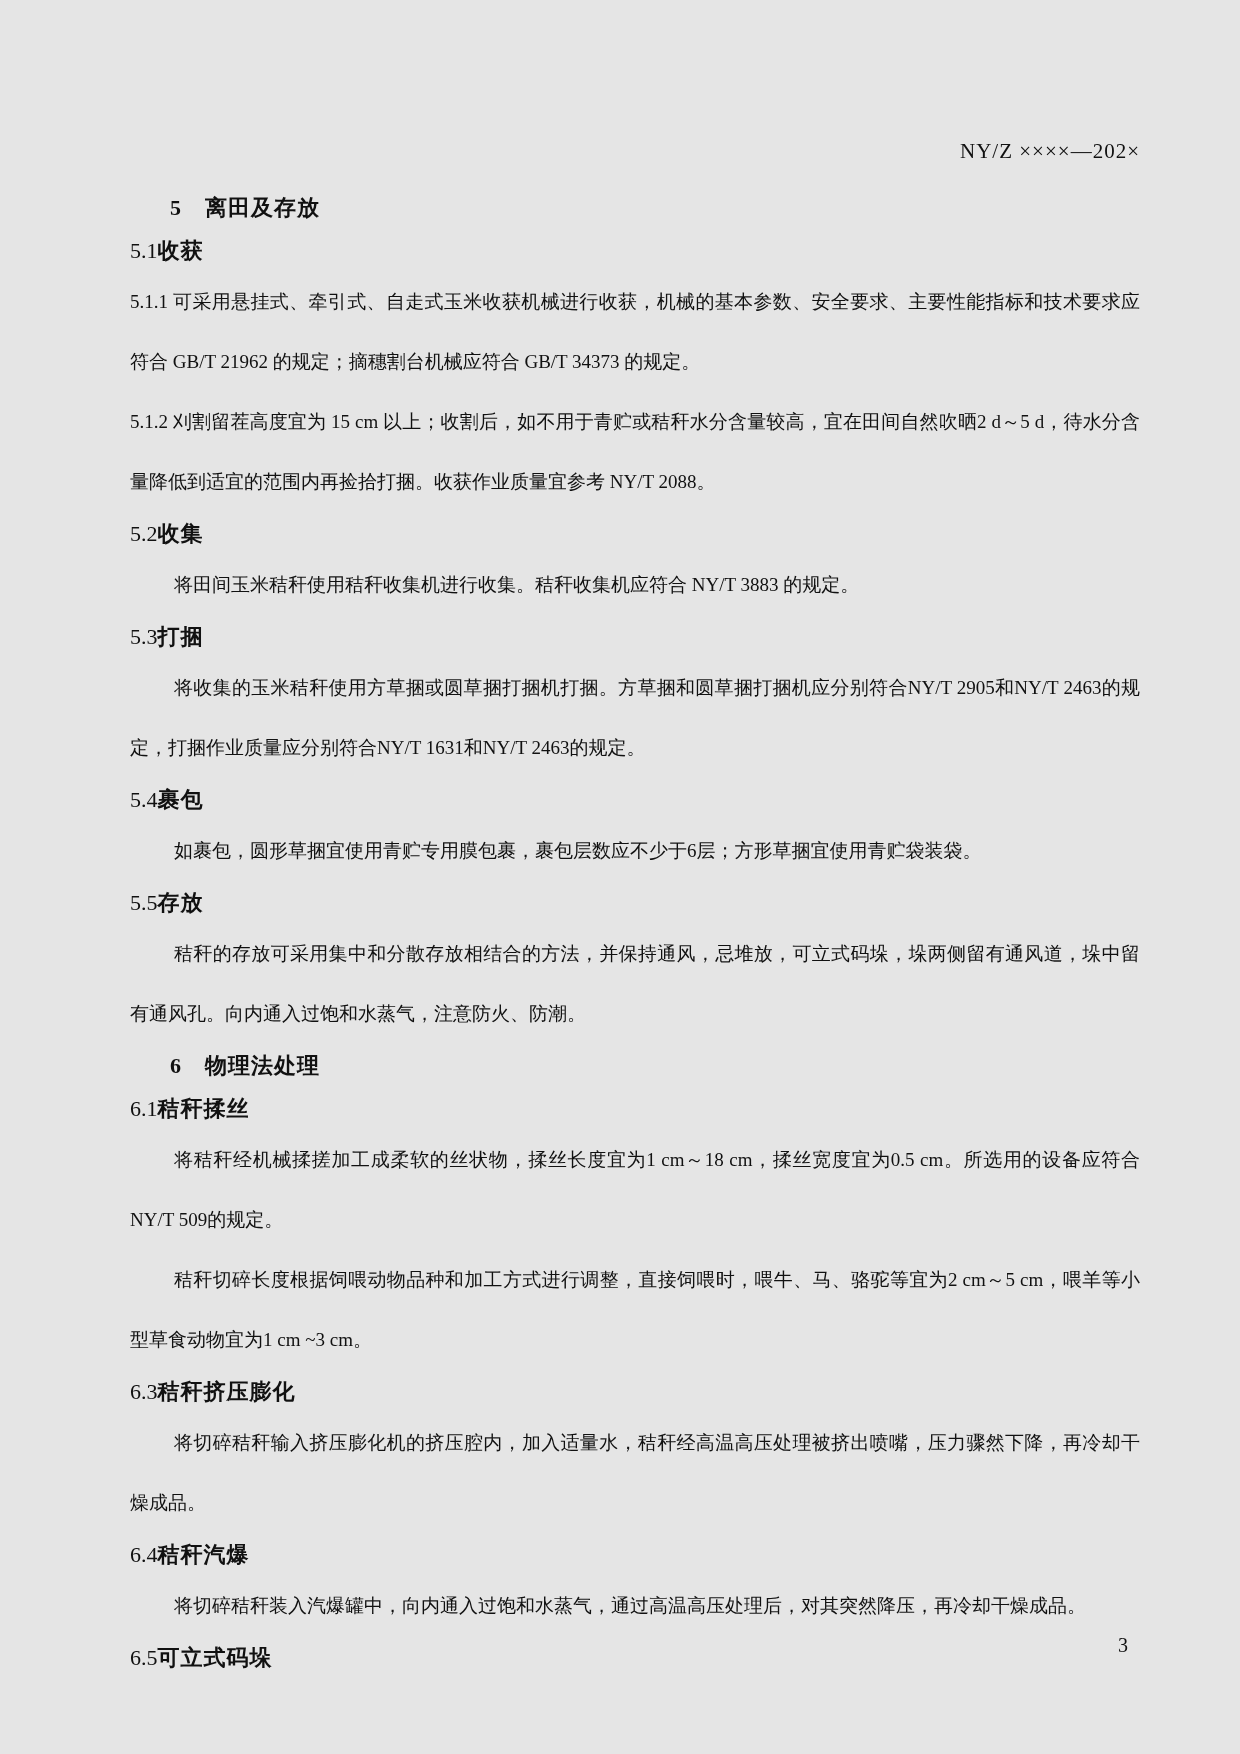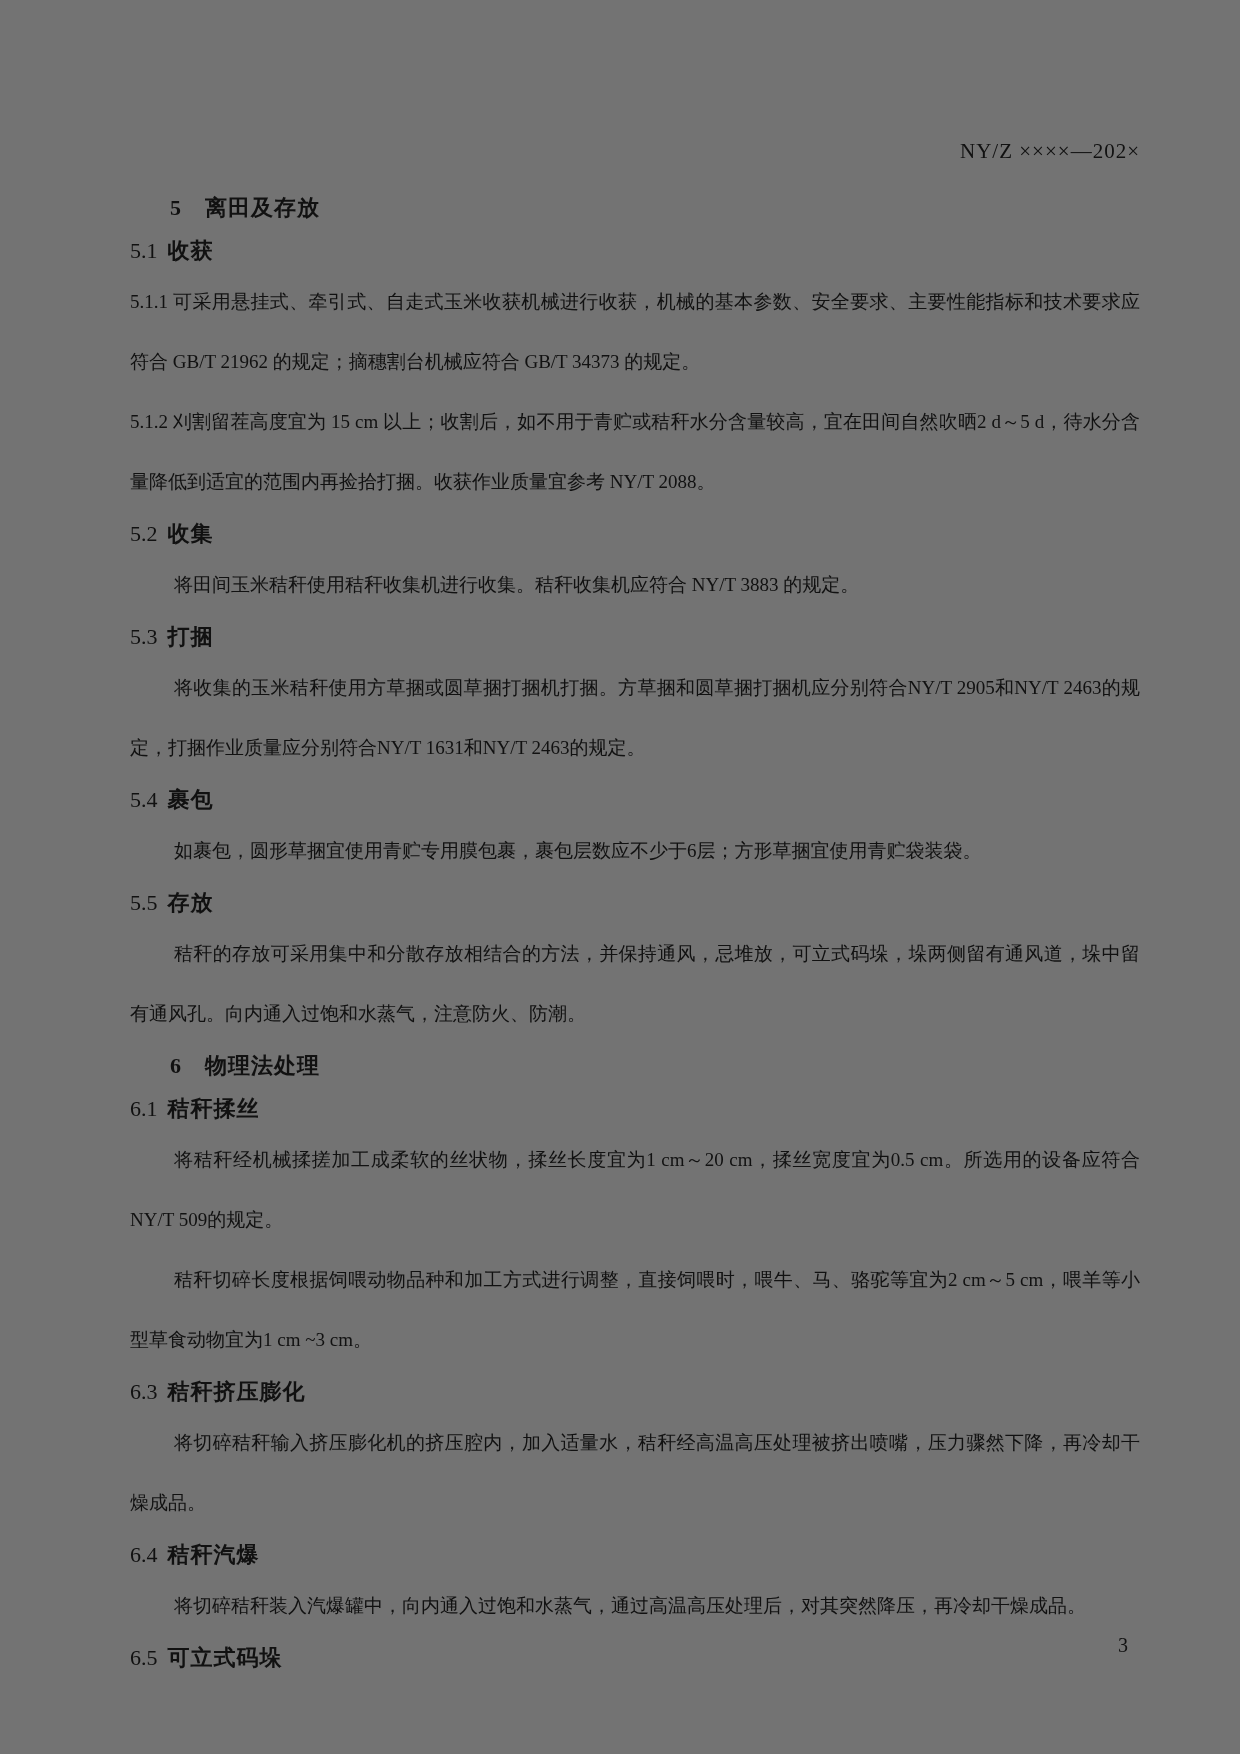--- a/index.html
+++ b/index.html
@@ -9,21 +9,21 @@
     height: 1754px;
     position: relative;
     font-family: "Liberation Serif", "DejaVu Serif", serif;
     color: #111111;
   }
   .page {
     position: absolute;
     left: 0; top: 0;
     width: 1240px;
     height: 1754px;
-    background: #737373;
+    background: #e5e5e5;
     overflow: hidden;
   }
   .content {
     position: absolute;
     left: 130px;
     top: 136px;
     width: 1010px;
   }
   .doc-header {
     text-align: right;
@@ -47,21 +47,20 @@
     font-family: "DejaVu Sans", "Liberation Sans", sans-serif;
     letter-spacing: 1px;
   }
   .h2 {
     font-size: 22px;
     line-height: 43px;
   }
   .h2 .num {
     font-family: "Liberation Serif", "DejaVu Serif", serif;
     font-weight: normal;
-    margin-right: 10px;
   }
   .h2 .title {
     font-family: "DejaVu Sans", "Liberation Sans", sans-serif;
     font-weight: bold;
     letter-spacing: 1px;
   }
   .p {
     font-size: 19px;
     line-height: 60px;
     text-align: justify;
@@ -123,21 +122,21 @@
       <div class="p indent">秸秆的存放可采用集中和分散存放相结合的方法，并保持通风，忌堆放，可立式码垛，垛两侧留有通风道，垛中留有通风孔。向内通入过饱和水蒸气，注意防火、防潮。</div>
 
       <div class="h1">
         <span class="num">6</span><span class="title">物理法处理</span>
       </div>
 
       <div class="h2">
         <span class="num">6.1</span><span class="title">秸秆揉丝</span>
       </div>
 
-      <div class="p indent">将秸秆经机械揉搓加工成柔软的丝状物，揉丝长度宜为1 cm～20 cm，揉丝宽度宜为0.5 cm。所选用的设备应符合NY/T 509的规定。</div>
+      <div class="p indent">将秸秆经机械揉搓加工成柔软的丝状物，揉丝长度宜为1 cm～18 cm，揉丝宽度宜为0.5 cm。所选用的设备应符合NY/T 509的规定。</div>
 
 
       <div class="p indent">秸秆切碎长度根据饲喂动物品种和加工方式进行调整，直接饲喂时，喂牛、马、骆驼等宜为2 cm～5 cm，喂羊等小型草食动物宜为1 cm ~3 cm。</div>
 
       <div class="h2">
         <span class="num">6.3</span><span class="title">秸秆挤压膨化</span>
       </div>
 
       <div class="p indent">将切碎秸秆输入挤压膨化机的挤压腔内，加入适量水，秸秆经高温高压处理被挤出喷嘴，压力骤然下降，再冷却干燥成品。</div>
 

